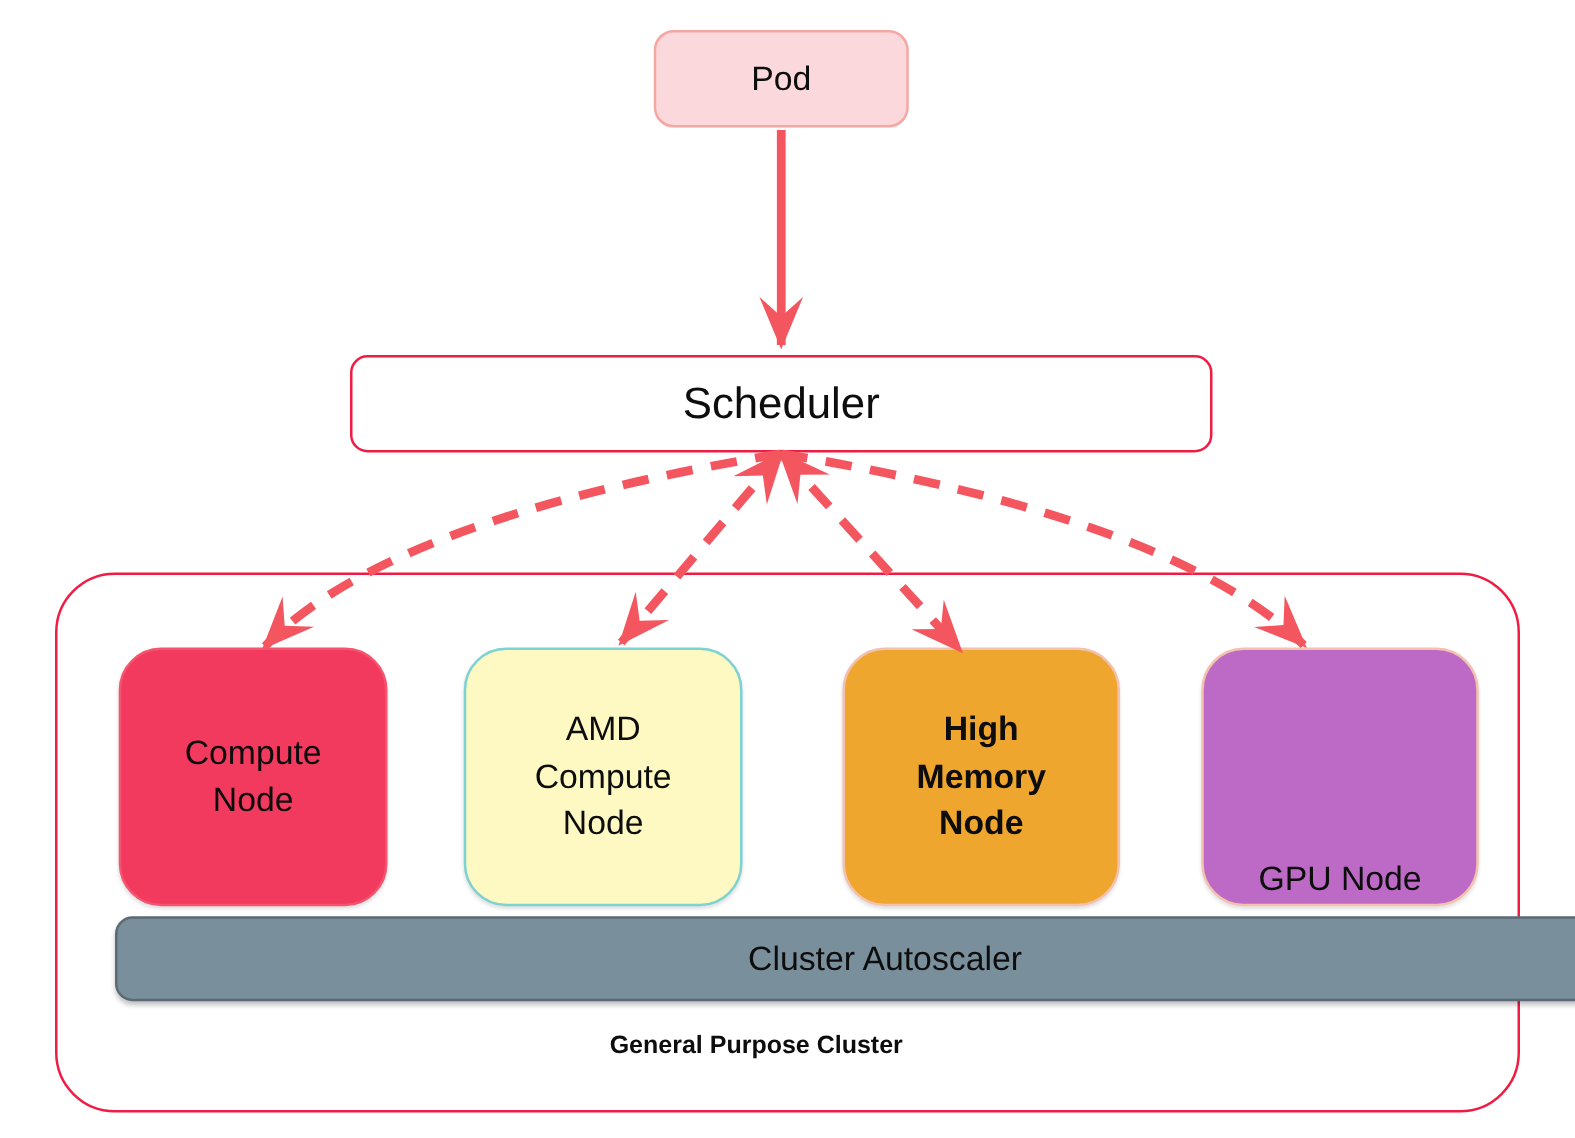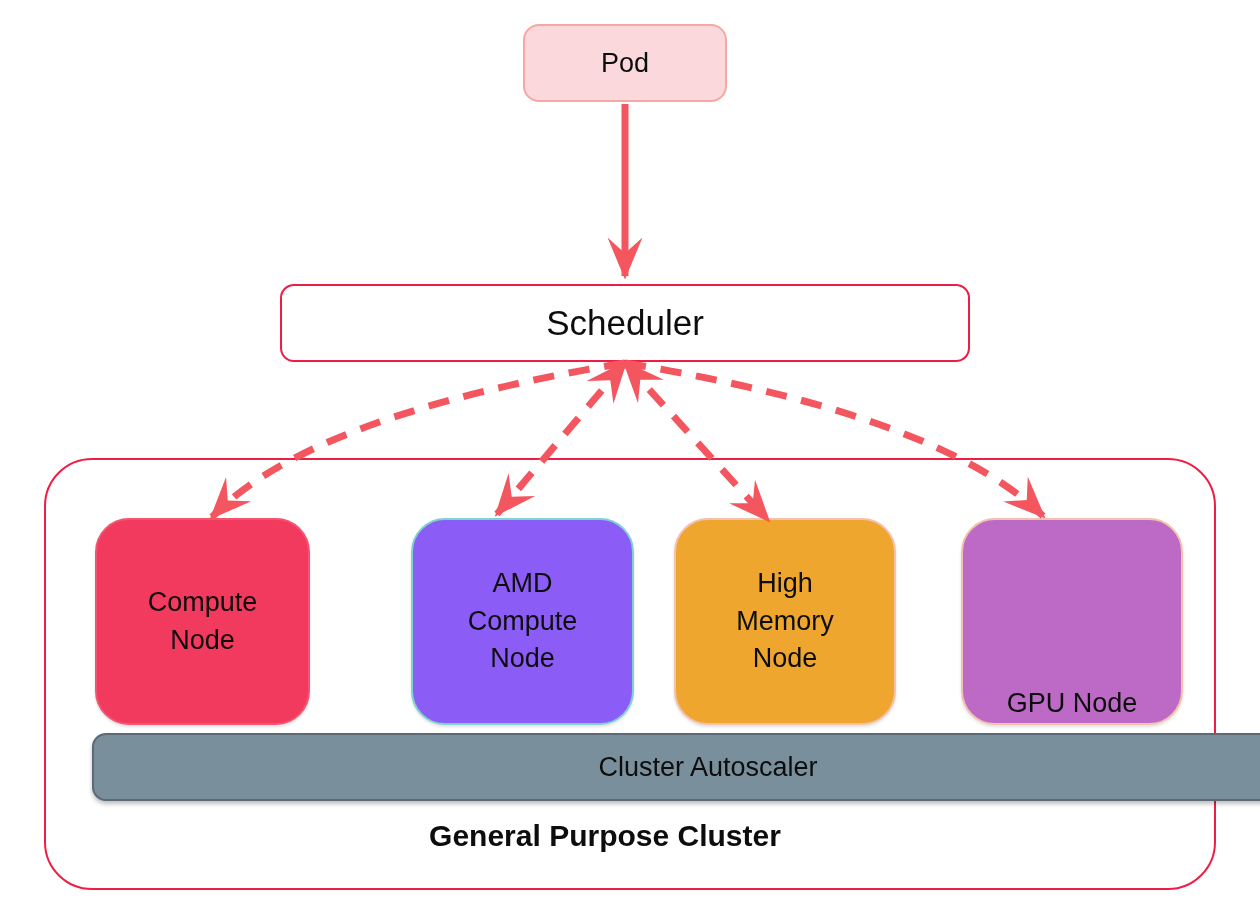--- a/index.html
+++ b/index.html
@@ -47,32 +47,32 @@
   .node {
     top: 518px; height: 207px;
     border: 2px solid transparent;
     border-radius: 34px;
     font-size: 27px;
     line-height: 1.4;
     box-shadow: 0 2px 3px rgba(0,0,0,0.12);
   }
   .node-compute  { left: 95px;  width: 215px; }
   .node-amd      { left: 371px; width: 223px; }
-  .node-highmem  { left: 674px; width: 222px; }
+  .node-highmem  { left: 674px; width: 222px; font-weight: bold; }
   .node-gpu      { left: 961px; width: 222px; }
   .autoscaler {
     left: 92px; top: 733px; width: 1232px; height: 68px;
     border: 2px solid transparent;
     border-radius: 14px;
     font-size: 27px;
     box-shadow: 0 3px 4px rgba(0,0,0,0.25);
   }
   .cluster-title {
     left: 44px; top: 814px; width: 1122px; height: 44px;
-    font-size: 30px;
+    font-size: 20px;
     font-weight: 600;
     background: transparent;
   }
   .arrow-layer {
     position: absolute;
     left: 0; top: 0;
     width: 1260px; height: 910px;
     pointer-events: none;
   }
 </style>
@@ -89,21 +89,21 @@
 
   <div class="box scheduler" style="border-color: rgb(240, 28, 68);">
     <span>Scheduler</span>
   </div>
 
   <div class="box node node-compute" style="background-color: rgb(242, 58, 94); border-color: rgb(244, 84, 111);">
     <span>Compute
 Node</span>
   </div>
 
-  <div class="box node node-amd" style="background-color: #8b5cf6; border-color: rgb(125, 210, 210); margin-left: 40px;">
+  <div class="box node node-amd" style="background-color: #fef9c3; border-color: rgb(125, 210, 210);">
     <span>AMD
 Compute
 Node</span>
   </div>
 
   <div class="box node node-highmem" style="background-color: rgb(239, 166, 46); border-color: rgb(243, 193, 173);">
     <span>High
 Memory
 Node</span>
   </div>

